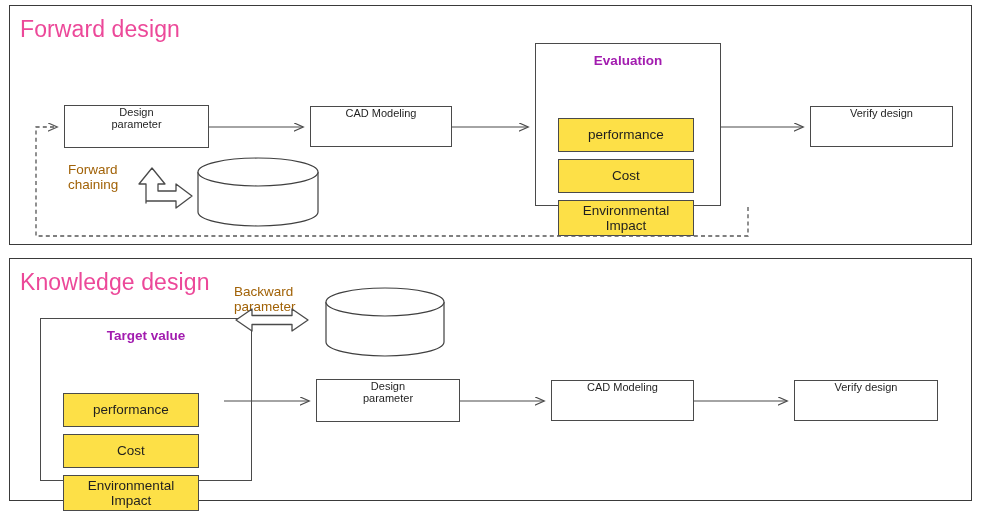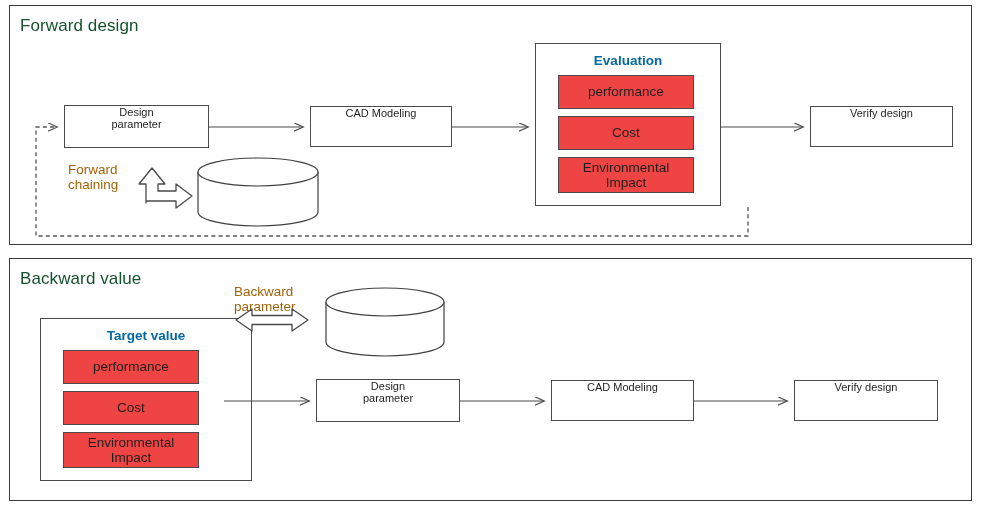--- a/index.html
+++ b/index.html
@@ -19,65 +19,66 @@
     overflow: hidden;
   }
   .panel {
     position: absolute;
     border: 1.5px solid #3a3a3a;
     background: #ffffff;
     box-sizing: border-box;
   }
   .panel-title {
     position: absolute;
-    font-size: 17px;
+    font-size: 23px;
     font-weight: 400;
-    color: #14532d;
+    color: #ec4899;
     letter-spacing: 0.1px;
     white-space: nowrap;
   }
   .node {
     position: absolute;
     border: 1.2px solid #4a4a4a;
     background: #ffffff;
     box-sizing: border-box;
     display: flex;
     align-items: flex-start;
     justify-content: center;
     text-align: center;
     font-size: 11px;
     line-height: 1.12;
     color: #1f1f1f;
   }
   .node-inner {
     position: absolute;
     border: 1.2px solid #4a4a4a;
-    background: #ef4444;
+    background: #fde047;
     box-sizing: border-box;
     display: flex;
     align-items: center;
     justify-content: center;
     text-align: center;
     font-size: 13.5px;
     line-height: 1.12;
     color: #1f1f1f;
+    margin-top: 43px;
   }
   .group-box {
     position: absolute;
     border: 1.3px solid #4a4a4a;
     background: #ffffff;
     box-sizing: border-box;
   }
   .group-label {
     position: absolute;
     width: 100%;
     text-align: center;
     font-size: 13.5px;
     font-weight: bold;
-    color: #0369a1;
+    color: #a21caf;
     left: 0;
   }
   .cyl-text {
     position: absolute;
     width: 100%;
     text-align: center;
     font-size: 13.5px;
     line-height: 1.1;
     color: #1f1f1f;
     pointer-events: none;
@@ -137,21 +138,21 @@
 
   <div class="chain-label" style="left:68px; top:163px; width:84px;">Forward
 chaining</div>
 
   <div class="cyl-text" style="left:198px; top:174px; width:120px; white-space:pre-line;">Design
 Knowledge
 (Rule)</div>
 
   <div class="panel" style="left:9px; top:258px; width:963px; height:243px;"></div>
 
-  <div class="panel-title" style="left:20px; top:269px;">Backward value</div>
+  <div class="panel-title" style="left:20px; top:269px;">Knowledge design</div>
 
   <div class="group-box" style="left:40px; top:318px; width:212px; height:163px;">
     <div class="group-label" style="top:9px;">Target value</div>
     <div class="node-inner" style="left:22px; top:31px; width:136px; height:34px;">
       <span style="white-space:pre-line;">performance</span>
     </div>
     <div class="node-inner" style="left:22px; top:72px; width:136px; height:34px;">
       <span style="white-space:pre-line;">Cost</span>
     </div>
     <div class="node-inner" style="left:22px; top:113px; width:136px; height:36px;">

